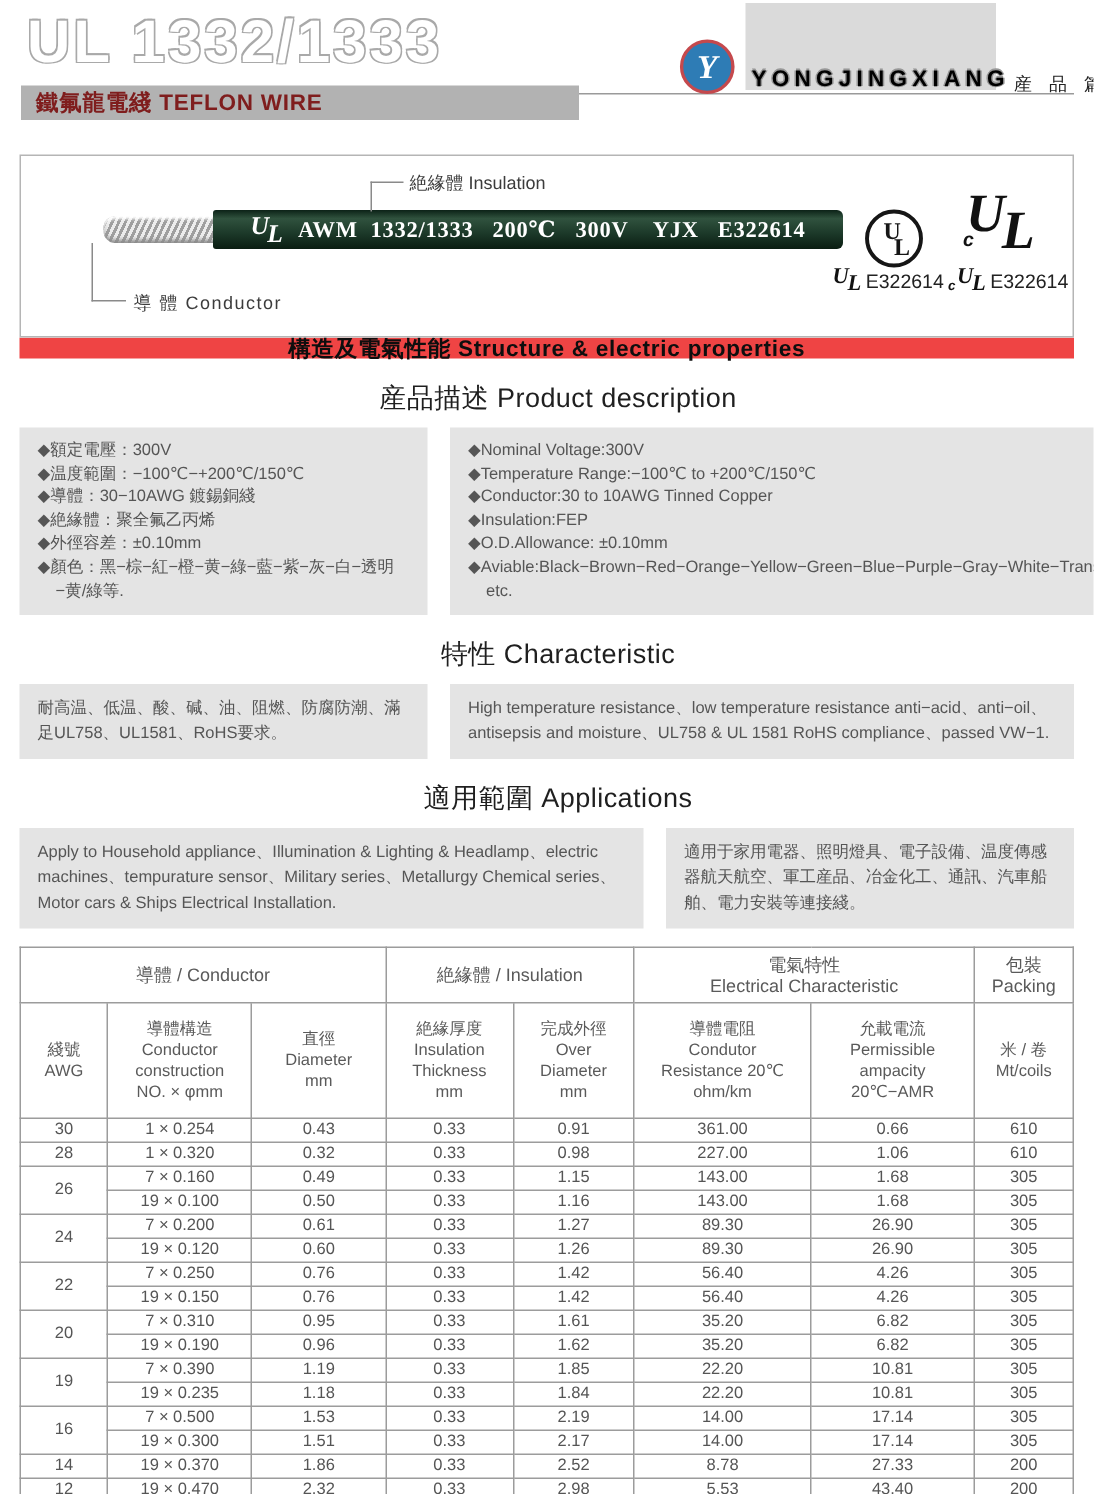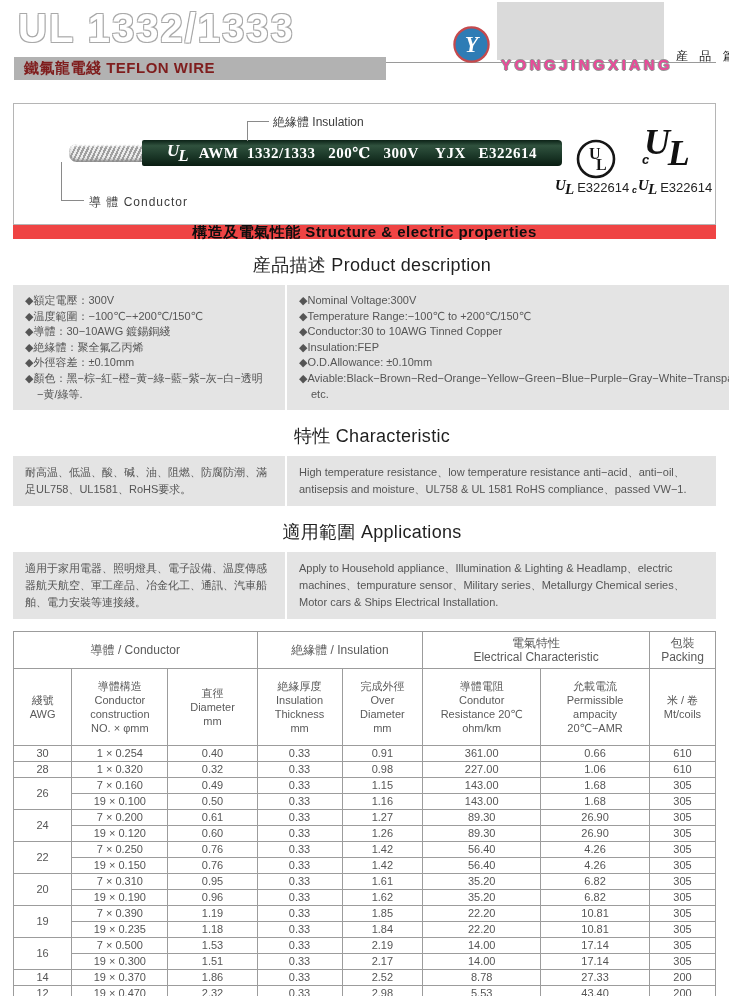--- a/index.html
+++ b/index.html
@@ -17,21 +17,21 @@
   .subtitle-bar{
     position:absolute;left:14px;top:57px;width:372px;height:23px;background:#b2b2b2;
     display:flex;align-items:center;padding-left:10px;box-sizing:border-box;
   }
   .subtitle-bar span{font-size:15px;font-weight:bold;color:#7f1d1d;letter-spacing:.5px;}
   .hdr-rule{position:absolute;left:386px;top:62px;width:330px;height:1px;background:#9a9a9a;}
   .logo-box{position:absolute;left:497px;top:2px;width:167px;height:58px;background:#dadada;}
   .brand-logo{position:absolute;left:453px;top:26px;width:37px;height:37px;}
   .brand-name{
     position:absolute;left:501px;top:44px;font-size:15px;font-weight:bold;letter-spacing:3.5px;
-    color:#ec4899;text-shadow:-1px 0 0 #979797,1px 0 0 #979797,0 -1px 0 #979797,0 1px 0 #979797;margin-top:12px;
+    color:#000000;text-shadow:-1px 0 0 #979797,1px 0 0 #979797,0 -1px 0 #979797,0 1px 0 #979797;
   }
   .brand-tag{position:absolute;left:676px;top:48px;font-size:12px;color:#222;letter-spacing:4px;white-space:nowrap;}
   
   .wire-box{position:relative;margin:3px 13px 0 13px;height:120px;border:1px solid #b5b5b5;background:#fff;}
   .conductor{
     position:absolute;left:55px;top:40px;width:75px;height:18px;border-radius:8px 0 0 8px;
     background:repeating-linear-gradient(115deg,#ececec 0 2px,#9f9f9f 2px 4px);
     box-shadow:inset 0 2px 2px #fff,inset 0 -2px 3px #8a8a8a;
   }
   .wire{
@@ -66,21 +66,21 @@
   .cert1{left:541px;top:76px;}
   .cert2{left:618px;top:76px;}
   .cert2 .c-pre2{font-size:9px;font-weight:bold;font-style:italic;color:#111;align-self:flex-end;margin-right:-2px;}
   
   .banner{
     margin:0 13px;height:14px;background:#ef4444;display:flex;align-items:center;justify-content:center;
     font-size:15px;font-weight:bold;color:#0e0e0e;letter-spacing:.5px;
   }
   
   h2.sec{margin:14px 0 8px 15px;font-size:18px;font-weight:normal;color:#1f1f1f;letter-spacing:.3px;text-align:center;}
-  .two-col{display:flex;margin:0 13px;gap:2px;}
+  .two-col{display:flex;margin:0 13px;gap:15px;}
   .panel{background:#e4e4e4;padding:8px 12px;font-size:11px;color:#555;box-sizing:border-box;}
   .panel.zh{width:272px;flex:none;}
   .panel.en{flex:1;}
   .bullets div{padding-left:12px;text-indent:-12px;line-height:15.6px;}
   .charpanel{line-height:17px;}
   .apppanel{line-height:17px;}
   
   table.spec{
     width:703px;margin:12px 13px 0 13px;border-collapse:collapse;table-layout:fixed;
     border-bottom:4px double #8a8a8a;
@@ -182,22 +182,22 @@
 </div>
 
 <h2 class="sec">特性 Characteristic</h2>
 <div class="two-col">
   <div class="panel zh charpanel">耐高温、低温、酸、碱、油、阻燃、防腐防潮、滿足UL758、UL1581、RoHS要求。</div>
   <div class="panel en charpanel">High temperature resistance、low temperature resistance anti−acid、anti−oil、antisepsis and moisture、UL758 &amp; UL 1581 RoHS compliance、passed VW−1.</div>
 </div>
 
 <h2 class="sec">適用範圍 Applications</h2>
 <div class="two-col">
+  <div class="panel en apppanel">Apply to Household appliance、Illumination &amp; Lighting &amp; Headlamp、electric machines、tempurature sensor、Military series、Metallurgy Chemical series、Motor cars &amp; Ships Electrical Installation.</div>
   <div class="panel zh apppanel">適用于家用電器、照明燈具、電子設備、温度傳感器航天航空、軍工産品、冶金化工、通訊、汽車船舶、電力安裝等連接綫。</div>
-  <div class="panel en apppanel">Apply to Household appliance、Illumination &amp; Lighting &amp; Headlamp、electric machines、tempurature sensor、Military series、Metallurgy Chemical series、Motor cars &amp; Ships Electrical Installation.</div>
 </div>
 
 <table class="spec">
   <colgroup>
     <col class="w1">
       <col class="w2">
       <col class="w3">
       <col class="w4">
     <col class="w5">
       <col class="w6">
@@ -240,21 +240,21 @@
 ampacity
 20℃−AMR</th>
         <th>米 / 卷
 Mt/coils</th>
       </tr>
     </thead>
   <tbody id="spec-tbody">
       <tr>
         <td rowspan="1">30</td>
         <td>1 × 0.254</td>
-        <td>0.40</td>
+        <td>0.43</td>
         <td>0.33</td>
         <td>0.91</td>
         <td>361.00</td>
         <td>0.66</td>
         <td>610</td>
       </tr>
       <tr>
         <td rowspan="1">28</td>
         <td>1 × 0.320</td>
         <td>0.32</td>

